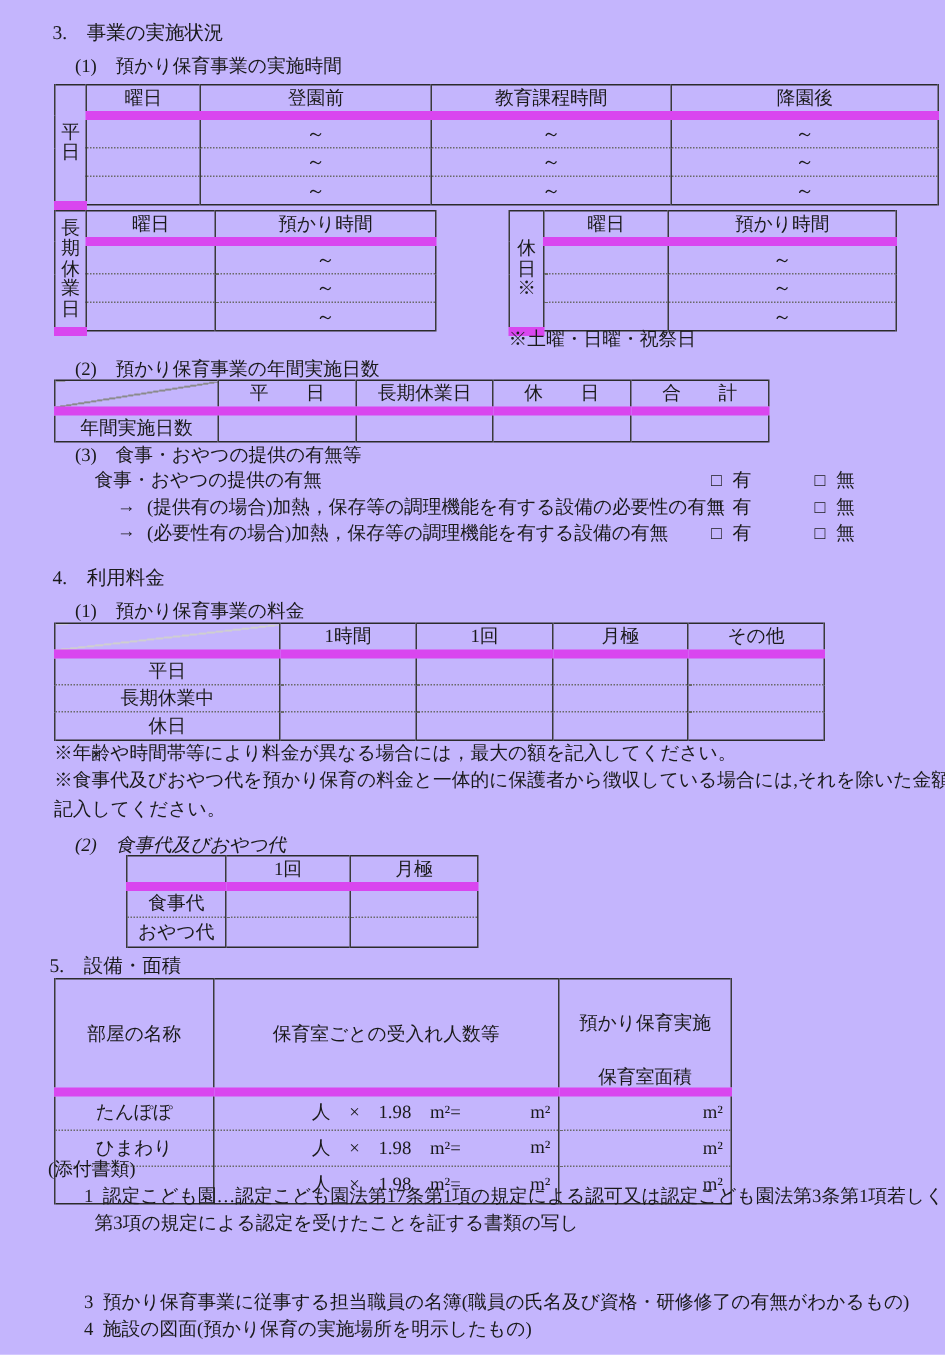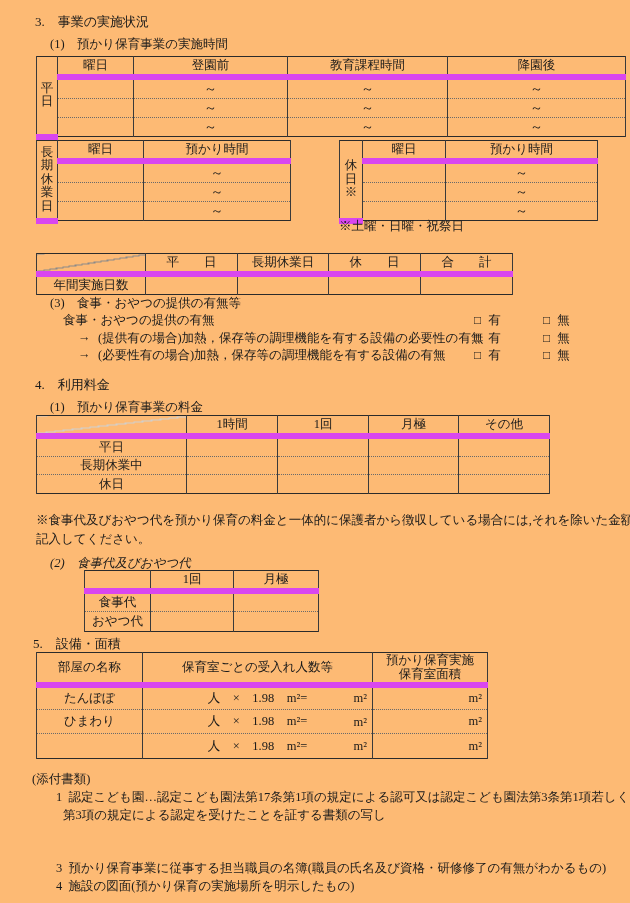--- a/index.html
+++ b/index.html
@@ -1,42 +1,42 @@
 <!DOCTYPE html>
 <html><head>
 <meta charset="utf-8">
 <style>
   * { margin:0; padding:0; box-sizing:border-box; }
   body {
     width:630px; height:903px; background:#ffffff;
     font-family:"Liberation Serif","DejaVu Serif",serif;
     color:#1a1a1a; font-size:12.5px;
   }
-  .page { position:relative; width:630px; height:903px; overflow:hidden; background:#fdba74; }
+  .page { position:relative; width:630px; height:903px; overflow:hidden; background:#c4b5fd; }
   .tb { position:absolute; white-space:nowrap; line-height:14px; }
   .h1 { font-size:13px; }
   
   .twrap { position:absolute; }
   table { border-collapse:collapse; table-layout:fixed; border:1.5px solid #2b2b2b; }
   td { border-left:1px solid #3a3a3a; border-right:1px solid #3a3a3a;
        text-align:center; vertical-align:middle; font-size:12.5px; padding:0; overflow:hidden; }
   tr.hdr td { border-bottom:6px solid #d946ef; }
   tr.dot td { border-top:1px dotted #6a6a6a; }
   td.vlab { line-height:13.5px; word-break:break-all; text-align:center; vertical-align:middle; }
   td.tld { font-size:13px; }
   td.diag { background-image:linear-gradient(to bottom right,
             transparent calc(50% - 0.6px), #8a8a8a calc(50% - 0.6px),
             #8a8a8a calc(50% + 0.6px), transparent calc(50% + 0.6px)); }
   td.diagl { background-image:linear-gradient(to bottom right,
             transparent calc(50% - 0.6px), #cfcfcf calc(50% - 0.6px),
             #cfcfcf calc(50% + 0.6px), transparent calc(50% + 0.6px)); }
   td.fcell { position:relative; }
   td.fcell .fu { position:absolute; right:5px; top:50%; transform:translateY(-50%); }
   td.runit { text-align:right; padding-right:5px; }
-  .hdr2 div { line-height:14px; }
+  .hdr2 div { line-height:14px;margin-top:22px; }
   
   .cline { position:absolute; width:630px; height:16px; }
   .cline .at { position:absolute; top:0; white-space:nowrap; }
   .cb { position:absolute; top:0; white-space:nowrap; }
   .cb .box { display:inline-block; margin-right:7px; font-size:12px; }
 </style>
 </head>
 <body>
 
 <div class="page">
@@ -135,20 +135,21 @@
       </tr>
       <tr class="dot" style="height:19px;">
         <td></td>
         <td class="tld">～</td>
       </tr>
     </tbody>
       </table>
   </div>
   <div class="tb" style="left:339px; top:219px;">※土曜・日曜・祝祭日</div>
 
+  <div class="tb" style="left:50px; top:239px;">(2)　預かり保育事業の年間実施日数</div>
   <div class="twrap" style="left:36px; top:253px;">
     <table style="width:476px;">
       <colgroup>
           <col style="width:109px">
           <col style="width:92px">
           <col style="width:91px">
           <col style="width:92px">
           <col style="width:92px">
         </colgroup>
       <tbody>
@@ -242,20 +243,21 @@
         <td>休日</td>
         <td></td>
         <td></td>
         <td></td>
         <td></td>
       </tr>
     </tbody>
       </table>
   </div>
 
+  <div class="tb" style="left:36px; top:495px;">※年齢や時間帯等により料金が異なる場合には，最大の額を記入してください。</div>
   <div class="tb" style="left:36px; top:513px;">※食事代及びおやつ代を預かり保育の料金と一体的に保護者から徴収している場合には,それを除いた金額を</div>
   <div class="tb" style="left:36px; top:532px;text-align:center;">記入してください。</div>
 
   <div class="tb" style="left:50px; top:556px;font-style:italic;">(2)　食事代及びおやつ代</div>
   <div class="twrap" style="left:84px; top:570px;">
     <table style="width:234px;">
       <colgroup>
           <col style="width:66px">
           <col style="width:83px">
           <col style="width:85px">

